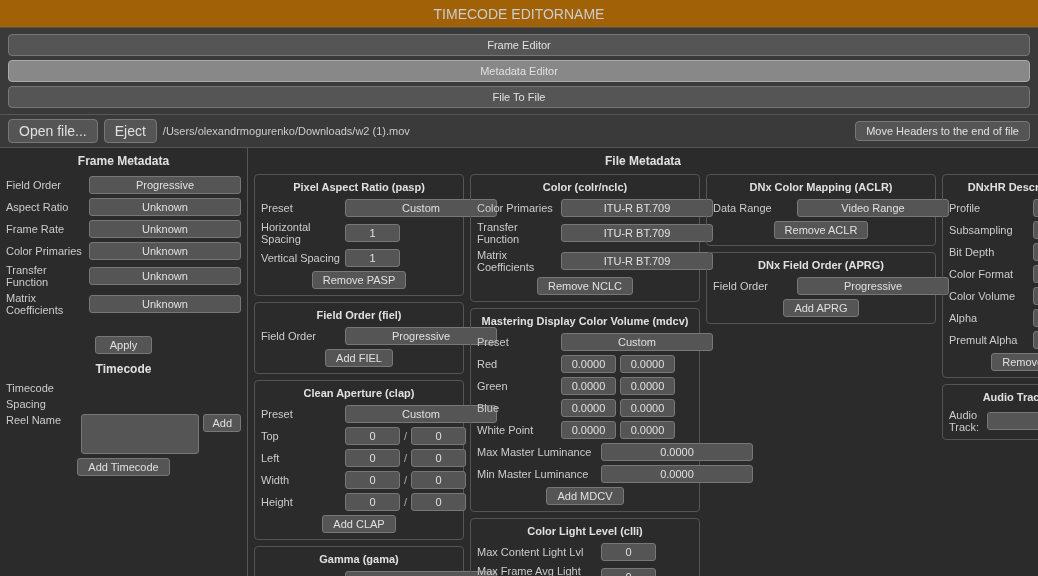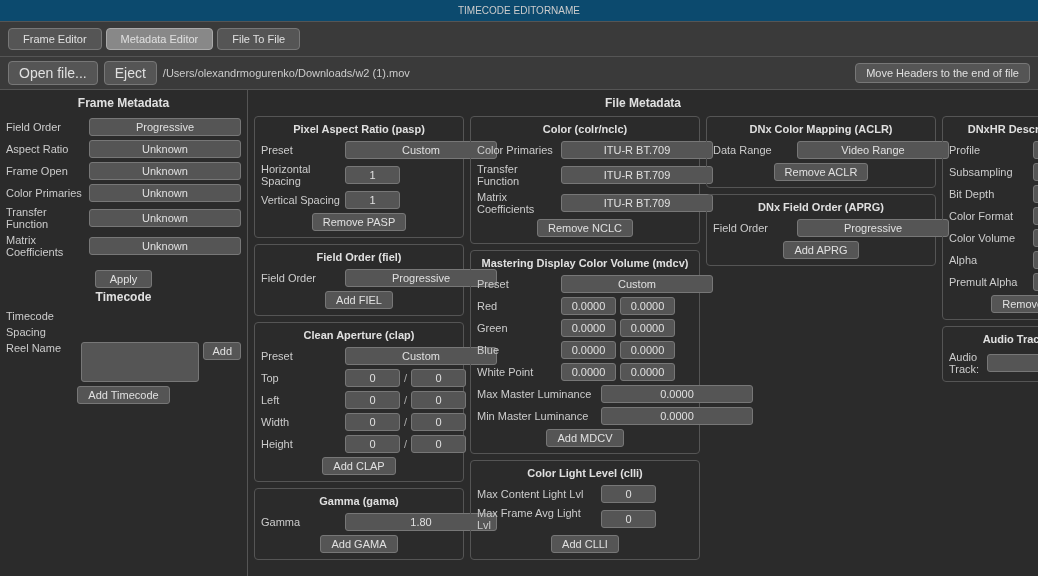--- a/index.html
+++ b/index.html
@@ -8,37 +8,38 @@
       font-size: 11px;
       background: #2b2b2b;
       color: #e0e0e0;
       width: 1038px;
       height: 576px;
       overflow: hidden;
     }
 
     
     .title-bar {
-      background: #0c4a6e;
-      height: 22px;
+      background: #a16207;
+      height: 28px;
       display: flex;
       align-items: center;
       justify-content: center;
-      font-size: 10px;
+      font-size: 14px;
       color: #ccc;
       border-bottom: 1px solid #555;
     }
 
     
     .tab-bar {
       background: #3a3a3a;
       padding: 6px 8px;
       display: flex;
       gap: 4px;
       border-bottom: 1px solid #555;
+      flex-direction: column;
     }
     .tab-btn {
       background: #555;
       border: 1px solid #777;
       border-radius: 4px;
       color: #e0e0e0;
       padding: 4px 14px;
       font-size: 11px;
       cursor: pointer;
     }
@@ -118,26 +119,26 @@
       border: 1px solid #777;
       border-radius: 3px;
       color: #e0e0e0;
       padding: 2px 6px;
       font-size: 11px;
       text-align: center;
     }
     .apply-btn-row {
       display: flex;
       justify-content: center;
-      margin-top: 12px;
+      margin-top: 20px;
     }
 
     
     .timecode-section {
-      margin-top: 2px;
+      margin-top: 8px;
     }
     .timecode-title {
       text-align: center;
       font-size: 12px;
       font-weight: bold;
       color: #e0e0e0;
       margin-bottom: 6px;
     }
     .tc-row {
       display: flex;
@@ -360,21 +361,21 @@
 
     <div class="meta-row">
       <span class="meta-label">Field Order</span>
       <input type="text" class="meta-value" value="Progressive" style="">
     </div>
     <div class="meta-row">
       <span class="meta-label">Aspect Ratio</span>
       <input type="text" class="meta-value" value="Unknown" style="">
     </div>
     <div class="meta-row">
-      <span class="meta-label">Frame Open</span>
+      <span class="meta-label">Frame Rate</span>
       <input type="text" class="meta-value" value="Unknown" style="">
     </div>
     <div class="meta-row">
       <span class="meta-label">Color Primaries</span>
       <input type="text" class="meta-value" value="Unknown" style="">
     </div>
     <div class="meta-row">
       <span class="meta-label">Transfer Function</span>
       <input type="text" class="meta-value" value="Unknown" style="">
     </div>

